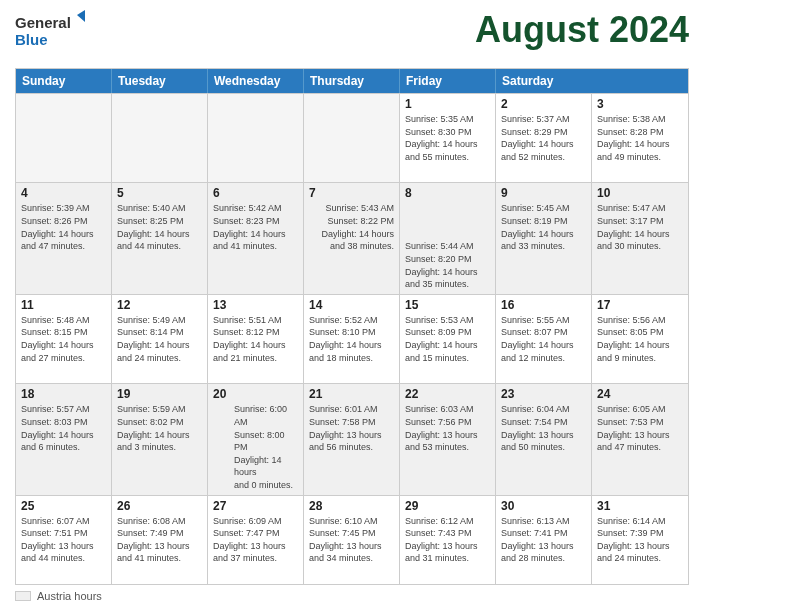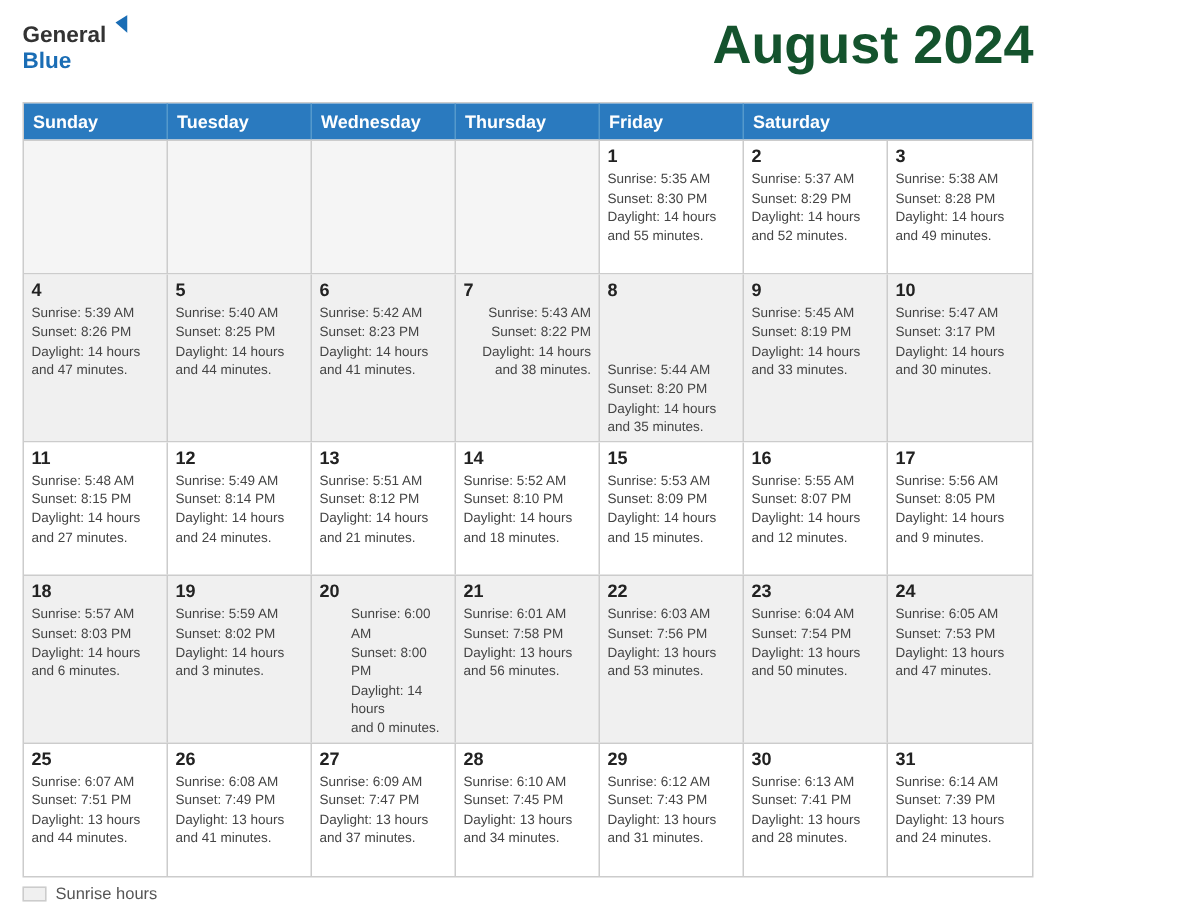--- a/index.html
+++ b/index.html
@@ -375,15 +375,15 @@
 Sunset: 7:39 PM
 Daylight: 13 hours
 and 24 minutes.</div>
           </div>
         </div>
       </div>
   </div>
 
   <div class="legend">
     <div class="legend-box"></div>
-    <span>Sunrise hours</span>
+    <span>Austria hours</span>
   </div>
 </div>
 
 </body></html>

